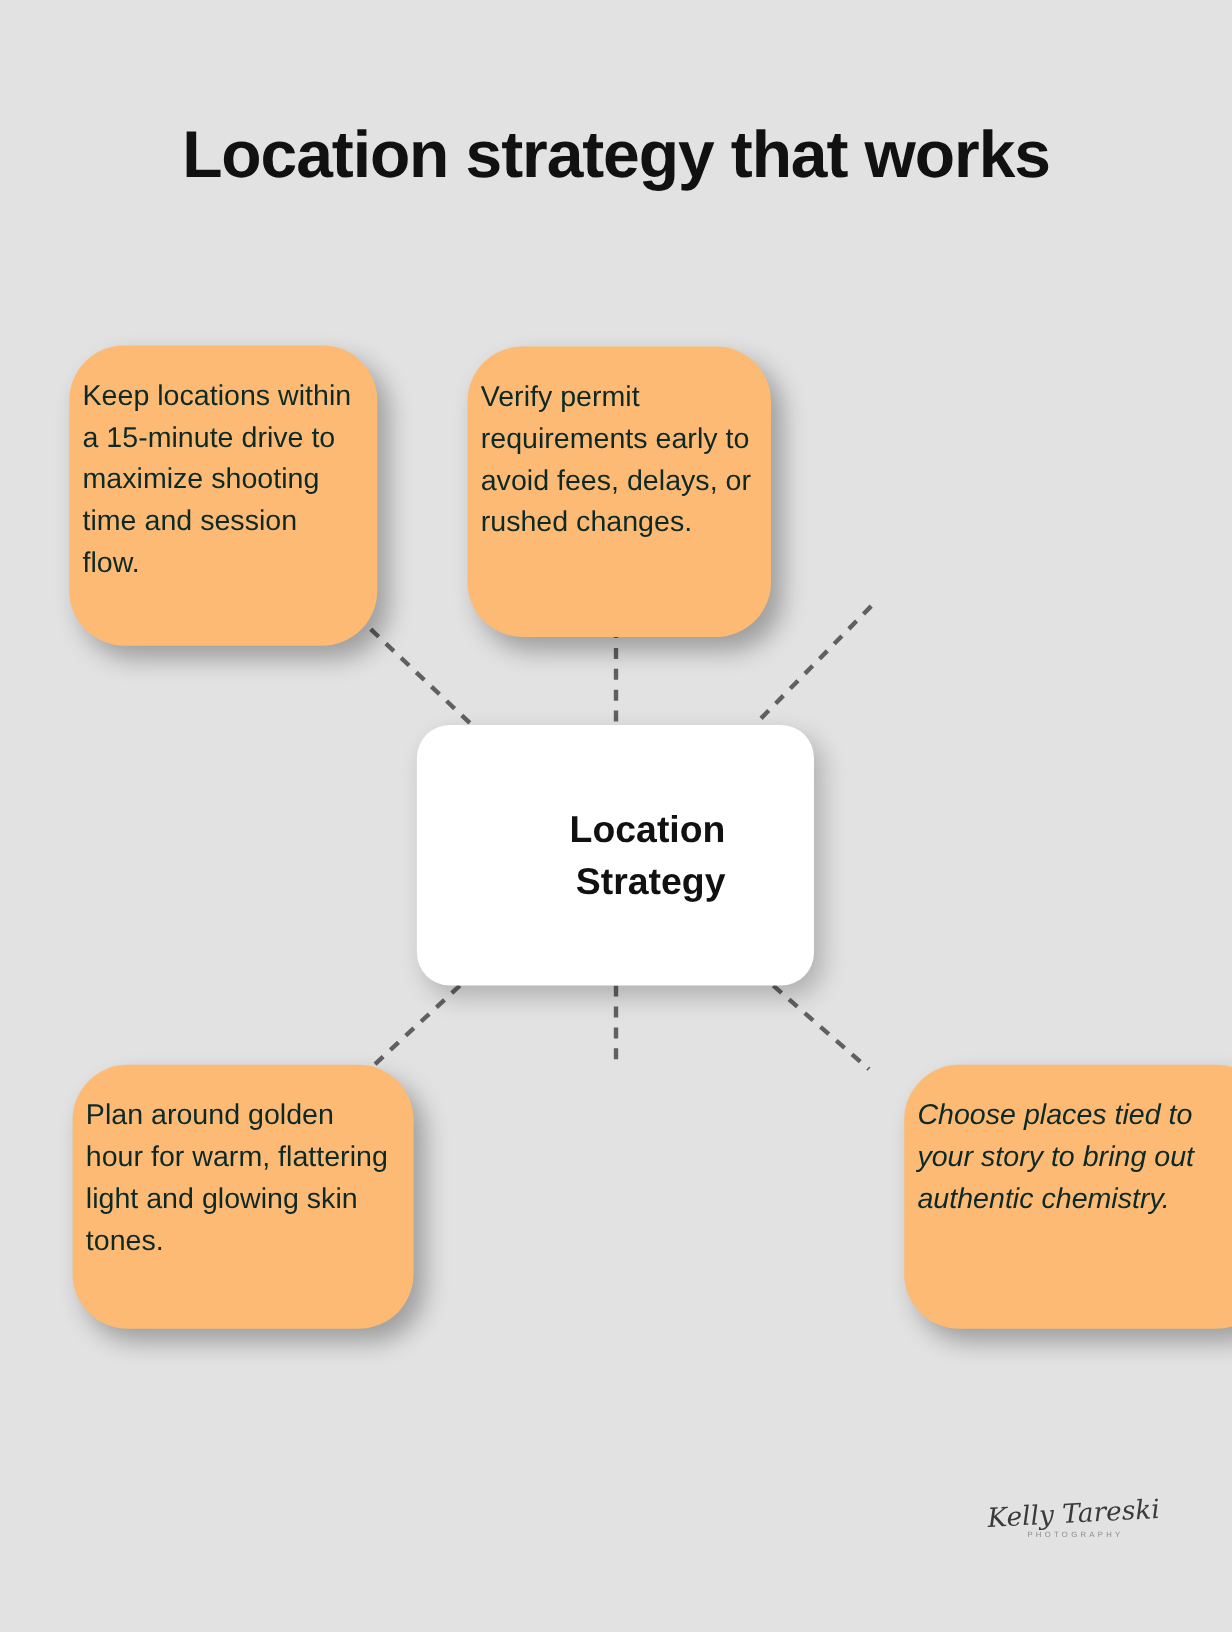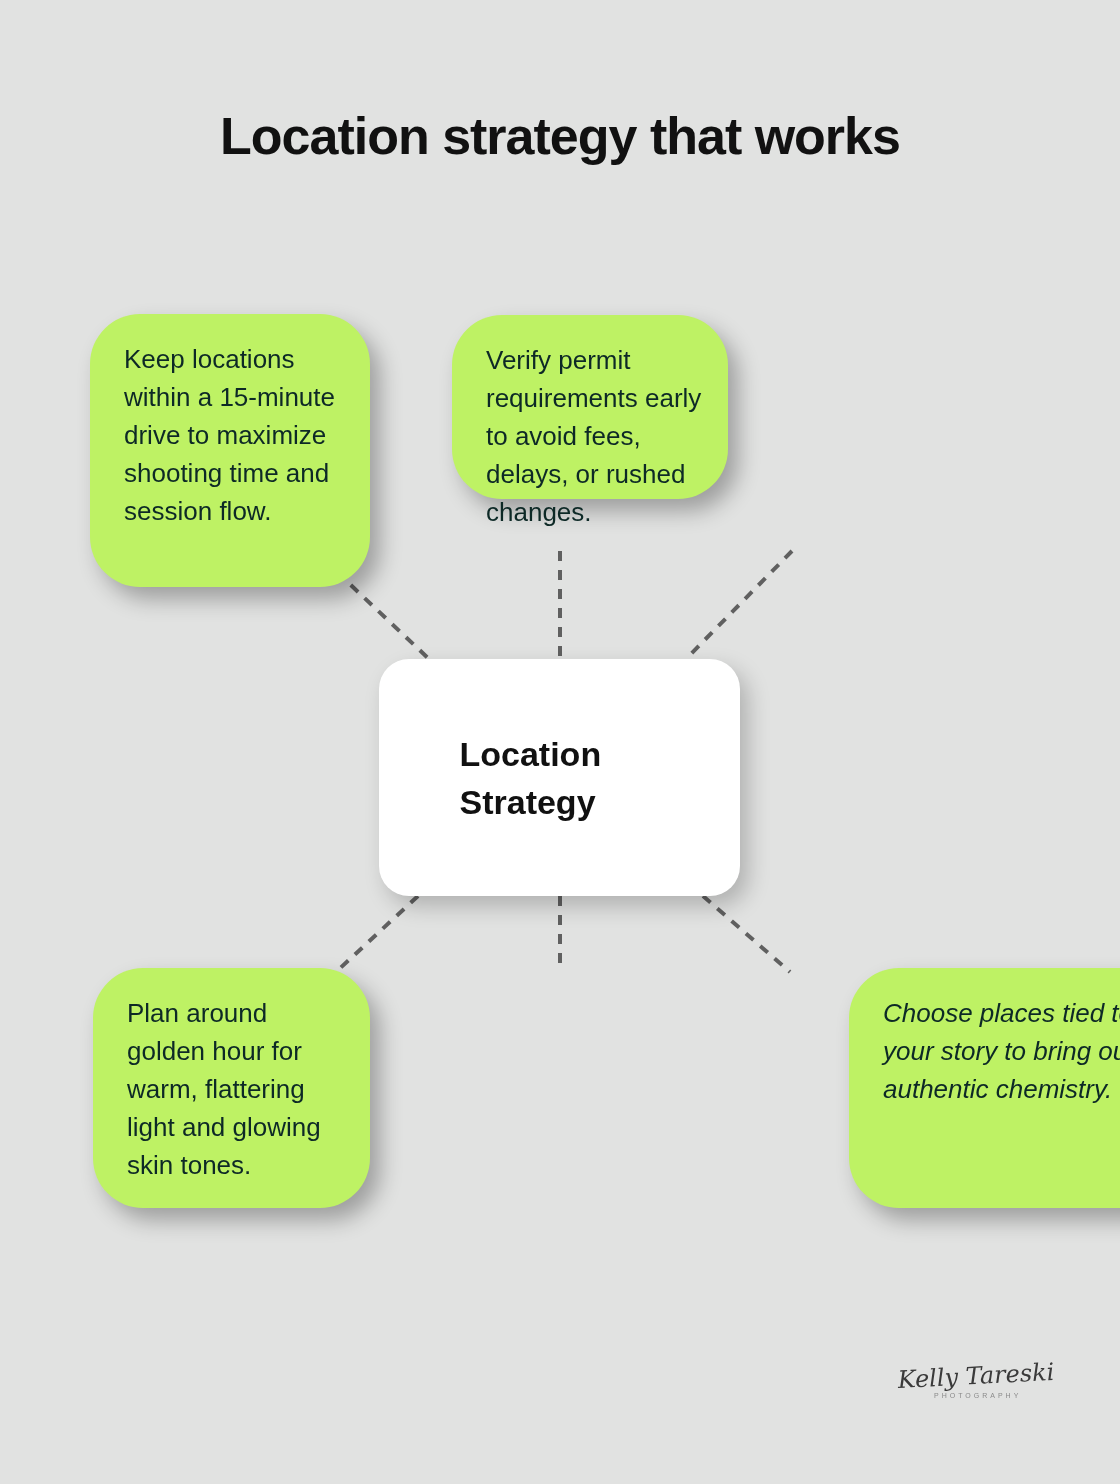--- a/index.html
+++ b/index.html
@@ -14,63 +14,62 @@
     height: 1484px;
     background: #e1e2e1;
     overflow: hidden;
   }
   .page-title {
     position: absolute;
     top: 108px;
     left: 0;
     width: 1120px;
     text-align: center;
-    font-size: 52px;
+    font-size: 60px;
     line-height: 1.1;
     font-weight: bold;
     letter-spacing: -1px;
     color: #111111;
   }
   .connectors {
     position: absolute;
     top: 0; left: 0;
     width: 1120px;
     height: 1484px;
   }
   .card {
     position: absolute;
-    background: #bef264;
+    background: #fdba74;
     border-radius: 50px;
     box-shadow: 10px 12px 22px rgba(0,0,0,0.30);
-    padding: 26px 18px 0 34px;
+    padding: 26px 18px 0 12px;
     font-size: 26px;
     line-height: 38px;
     color: #0d2926;
-    margin-left: 27px;
   }
   .card-tl { left: 63px;  top: 314px; width: 280px; height: 273px; }
-  .card-tm { left: 425px; top: 315px; width: 276px; height: 184px; }
+  .card-tm { left: 425px; top: 315px; width: 276px; height: 264px; }
   .card-tr { left: 786px; top: 315px; width: 277px; height: 237px; }
-  .card-bl { left: 66px;  top: 968px; width: 277px; height: 240px; }
+  .card-bl { left: 66px;  top: 968px; width: 310px; height: 240px; }
   .card-bm { left: 425px; top: 968px; width: 276px; height: 278px; }
   .card-br { left: 822px; top: 968px; width: 334px; height: 240px; font-style: italic; }
   .center-node {
     position: absolute;
     left: 379px; top: 659px;
     width: 361px; height: 237px;
     background: #ffffff;
     border-radius: 30px;
     box-shadow: 8px 10px 22px rgba(0,0,0,0.22);
     display: flex;
     align-items: center;
     justify-content: center;
   }
   .center-label {
     max-width: 200px;
-    text-align: left;
+    text-align: right;
     font-size: 34px;
     line-height: 48px;
     font-weight: bold;
     color: #111111;
   }
   .signature {
     position: absolute;
     right: 44px;
     top: 1362px;
     width: 200px;

